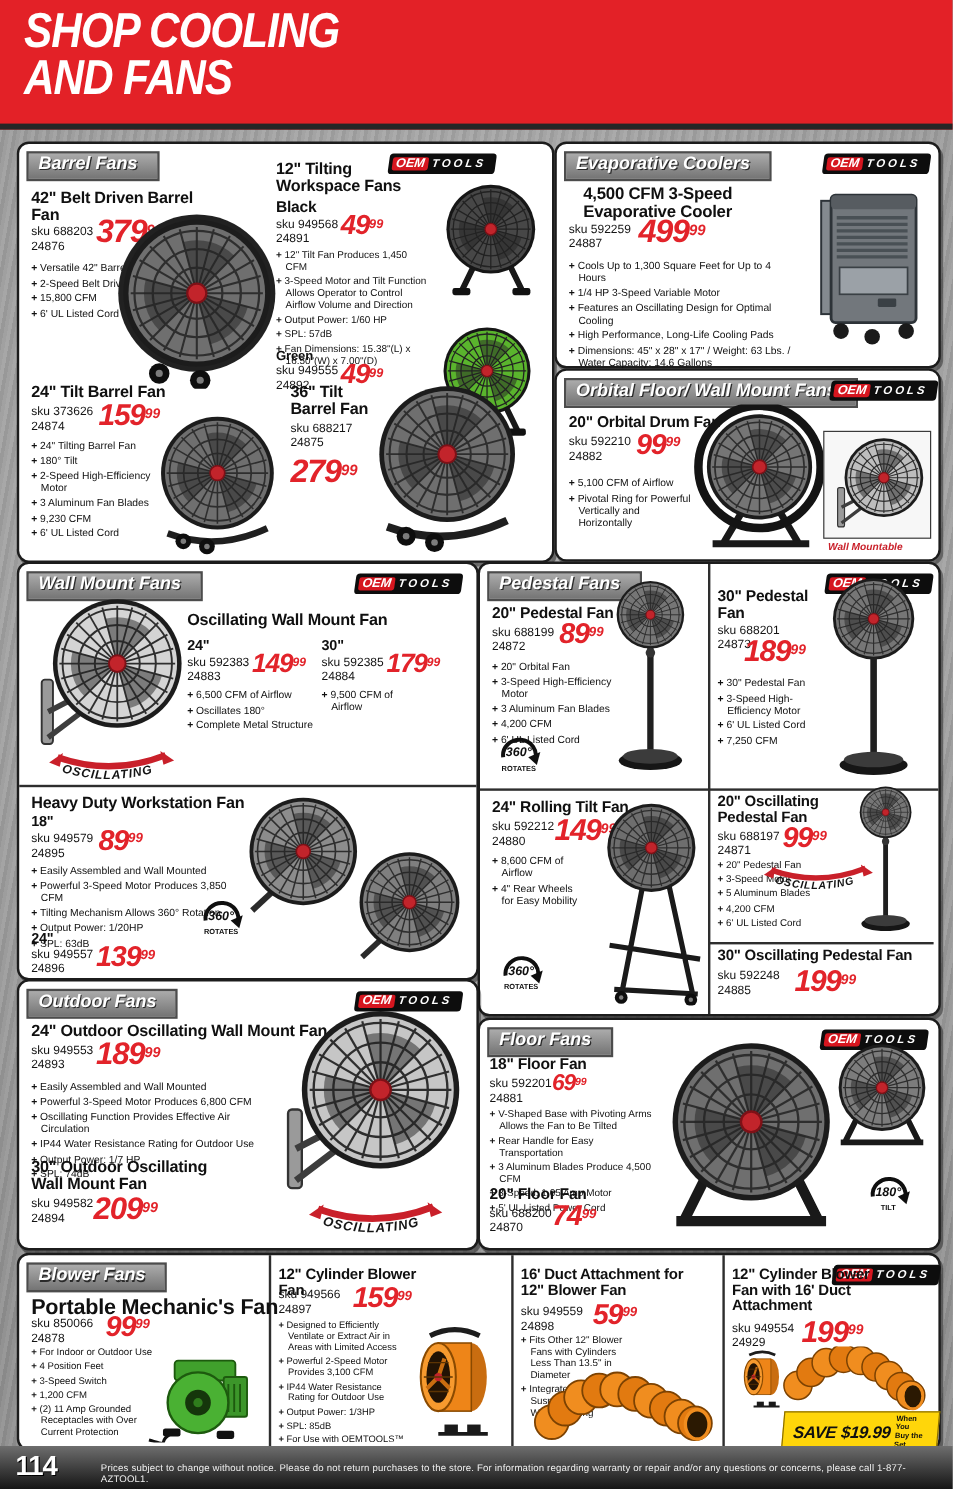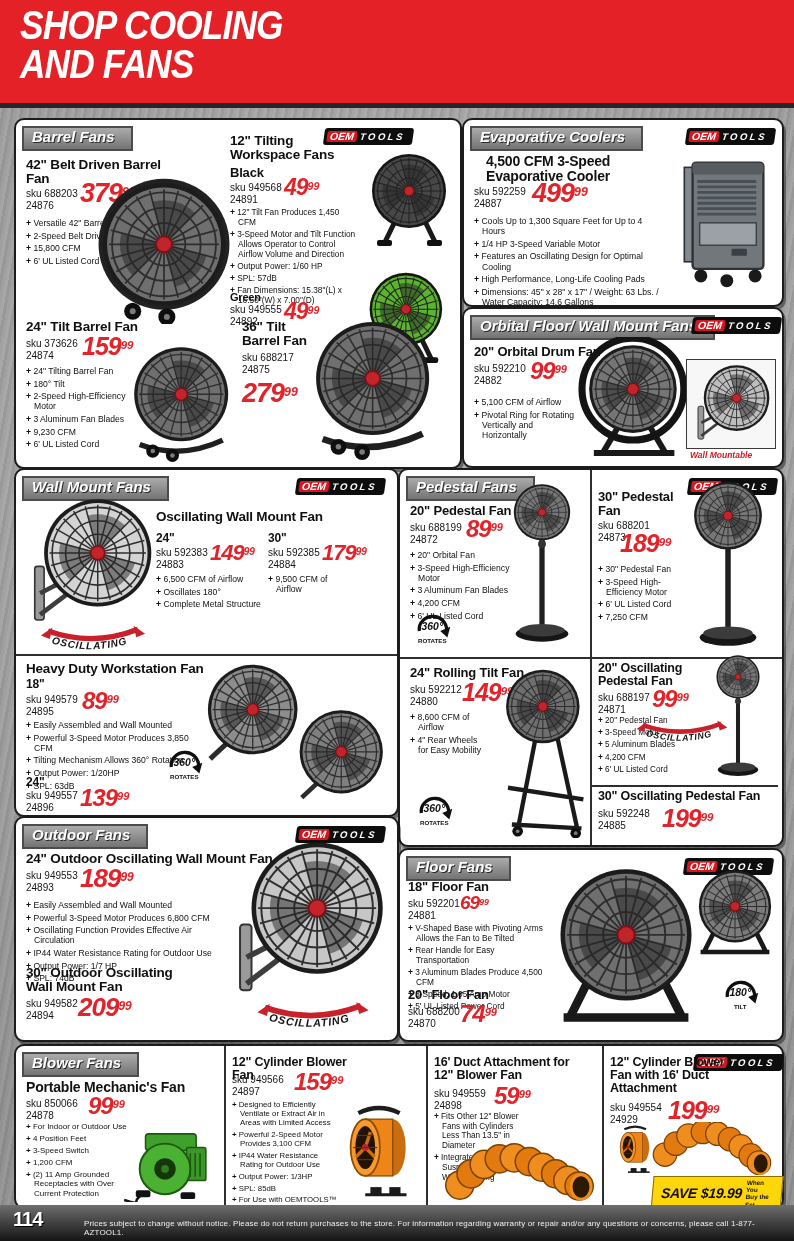--- a/index.html
+++ b/index.html
@@ -27,21 +27,21 @@
   .pimg svg{display:block;}
   .b360,.b180{position:absolute;width:46px;height:40px;}
   .oscb{position:absolute;}
   .inset{position:absolute;border:1.5px solid #3a3a3a;background:#f7f7f7;}
   .wallnote{position:absolute;color:#c9202a;font-style:italic;font-weight:bold;font-size:8.5px;}
   .divh,.divv{position:absolute;background:#2e2e2e;}
   .save{position:absolute;background:#ffd60a;border:1px solid #8a6d00;display:flex;align-items:center;gap:4px;padding:2px 8px 3px 8px;transform:skew(-5deg);}
   .save .sw,.save .sa{font-weight:bold;font-style:italic;font-size:14px;letter-spacing:-.3px;}
   .save .sn{display:inline-block;font-size:6.3px;font-weight:bold;line-height:1.15;}
   .foot{position:absolute;left:0;top:1205px;width:794px;height:36px;background:linear-gradient(180deg,#6e6e6e,#3c3c3c 55%,#151515);}
-  .foot .pn{position:absolute;left:13px;top:3px;color:#fff;font-weight:bold;font-size:20px;letter-spacing:-1px;text-shadow:1px 1px 0 #000;}
+  .foot .pn{position:absolute;left:13px;top:3px;color:#fff;font-weight:bold;font-size:23px;letter-spacing:-1px;text-shadow:1px 1px 0 #000;}
   .foot .lg{position:absolute;left:84px;top:14px;color:#f0f0f0;font-size:8px;letter-spacing:.15px;}
 </style>
 </head>
 <body>
 
 <div id="page">
 
   <div class="hdr">
     <div class="ht">
       <div>SHOP COOLING</div>
@@ -375,21 +375,21 @@
         <span class="r">TOOLS</span>
       </div>
     <div class="t" style="left:10px;top:36px;font-size:13px">20" Orbital Drum Fan</div>
     <div class="sku" style="left:10px;top:54px">
       <div>sku 592210</div>
       <div>24882</div>
     </div>
     <div class="price" style="left:66px;top:50px;font-size:24px"><span>99</span><sup>99</sup></div>
     <ul class="bl" style="left:10px;top:88px;width:106px">
       <li>5,100 CFM of Airflow</li>
-      <li>Pivotal Ring for Rotating Vertically and Horizontally</li>
+      <li>Pivotal Ring for Powerful Vertically and Horizontally</li>
     </ul>
     <div class="pimg" style="left:102px;top:28px;width:122px;height:122px">
         <svg viewBox="0 0 100 103" width="100%" height="100%">
           <path d="M30 97 L46 70 M82 97 L66 70 M22 98 L90 98" stroke="#191919" stroke-width="5" fill="none"></path>
           <circle cx="55" cy="44" r="43" fill="none" stroke="#141414" stroke-width="6"></circle>
           <circle cx="55" cy="44" r="37" fill="#1c1c1c"></circle>
           <circle cx="55" cy="44" r="34.4" fill="#757575"></circle>
           <g stroke="#2e2e2e" stroke-width="1.04">
             <line x1="55" y1="44" x2="88.3" y2="44.0"></line>
             <line x1="55" y1="44" x2="87.2" y2="52.6"></line>
@@ -1108,21 +1108,21 @@
           <text x="31" y="33" text-anchor="middle" font-family="Liberation Sans,sans-serif" font-size="14.5" font-weight="bold" font-style="italic" fill="#0f0f0f">180°</text>
           <text x="31" y="50" text-anchor="middle" font-family="Liberation Sans,sans-serif" font-size="8.6" font-weight="bold" fill="#0f0f0f">TILT</text>
         </svg></div>
   </div>
 
   <div class="panel" style="left:14px;top:1044px;width:766px;height:161px">
     <div class="divv" style="left:208px;top:0;width:2px;height:100%"></div>
     <div class="divv" style="left:410px;top:0;width:2px;height:100%"></div>
     <div class="divv" style="left:586px;top:0;width:2px;height:100%"></div>
     <div class="sec" style="left:6px;top:6px">Blower Fans</div>
-    <div class="t" style="left:10px;top:34px;font-size:14px">Portable Mechanic's Fan</div>
+    <div class="t" style="left:10px;top:34px;font-size:18px">Portable Mechanic's Fan</div>
     <div class="sku" style="left:10px;top:52px">
       <div>sku 850066</div>
       <div>24878</div>
     </div>
     <div class="price" style="left:72px;top:48px;font-size:24px"><span>99</span><sup>99</sup></div>
     <ul class="bl" style="left:10px;top:76px;width:108px;font-size:8px">
       <li>For Indoor or Outdoor Use</li>
       <li>4 Position Feet</li>
       <li>3-Speed Switch</li>
       <li>1,200 CFM</li>

